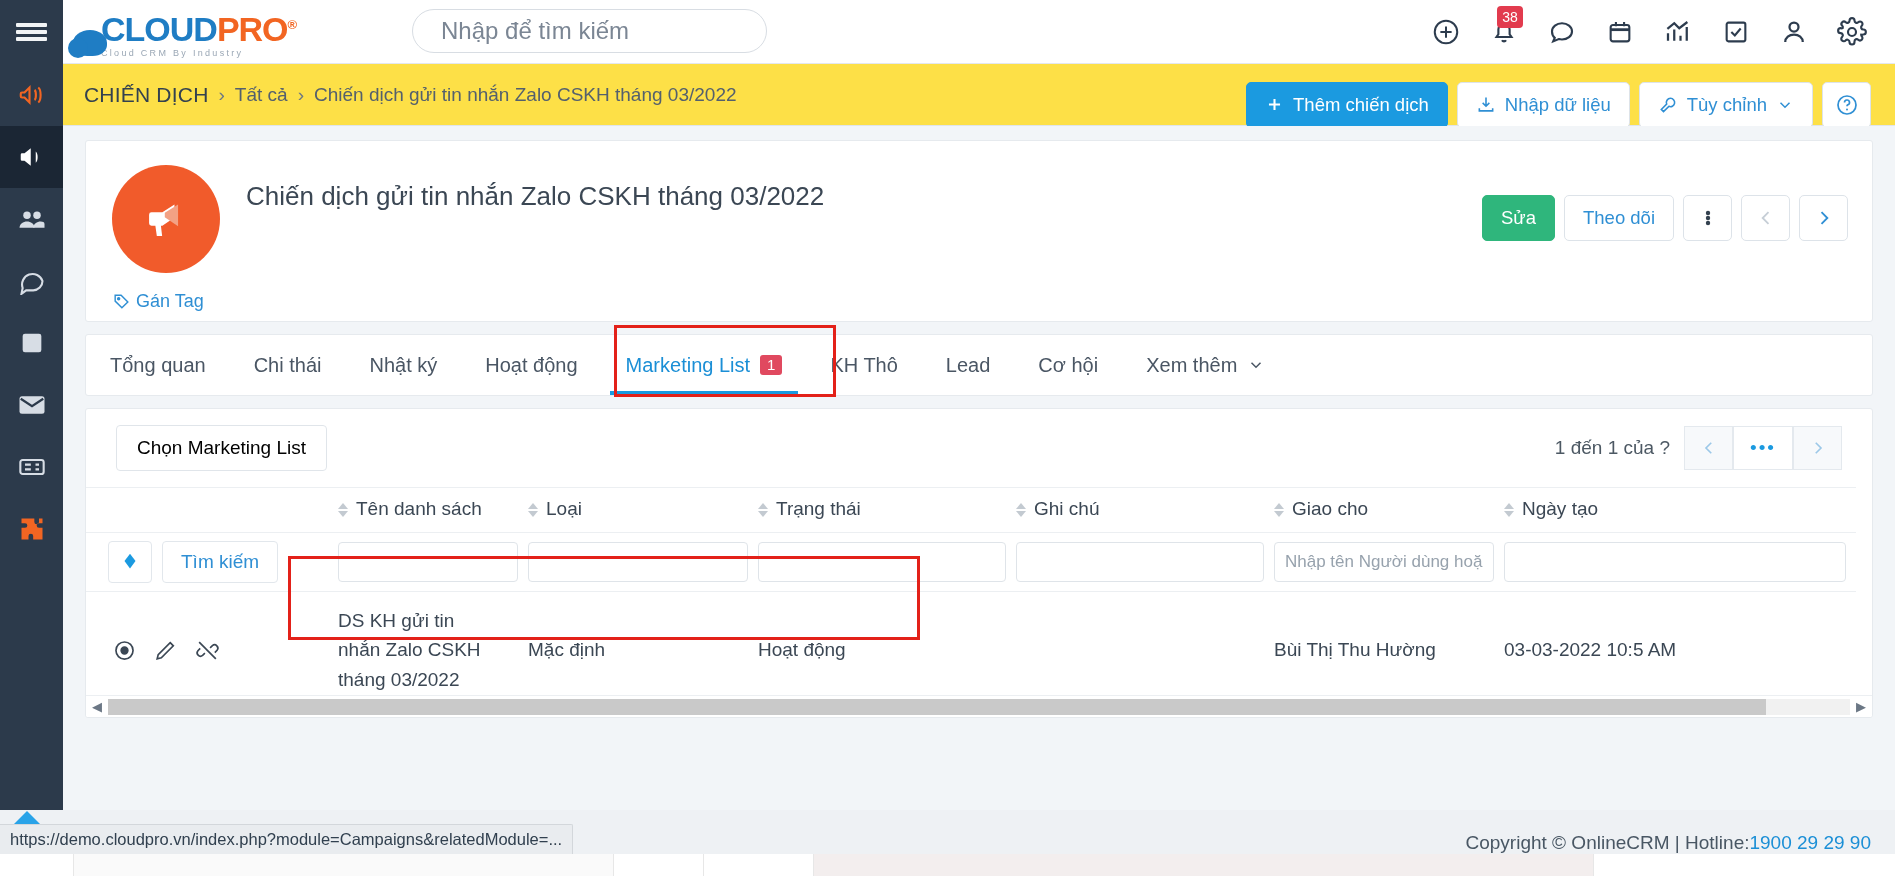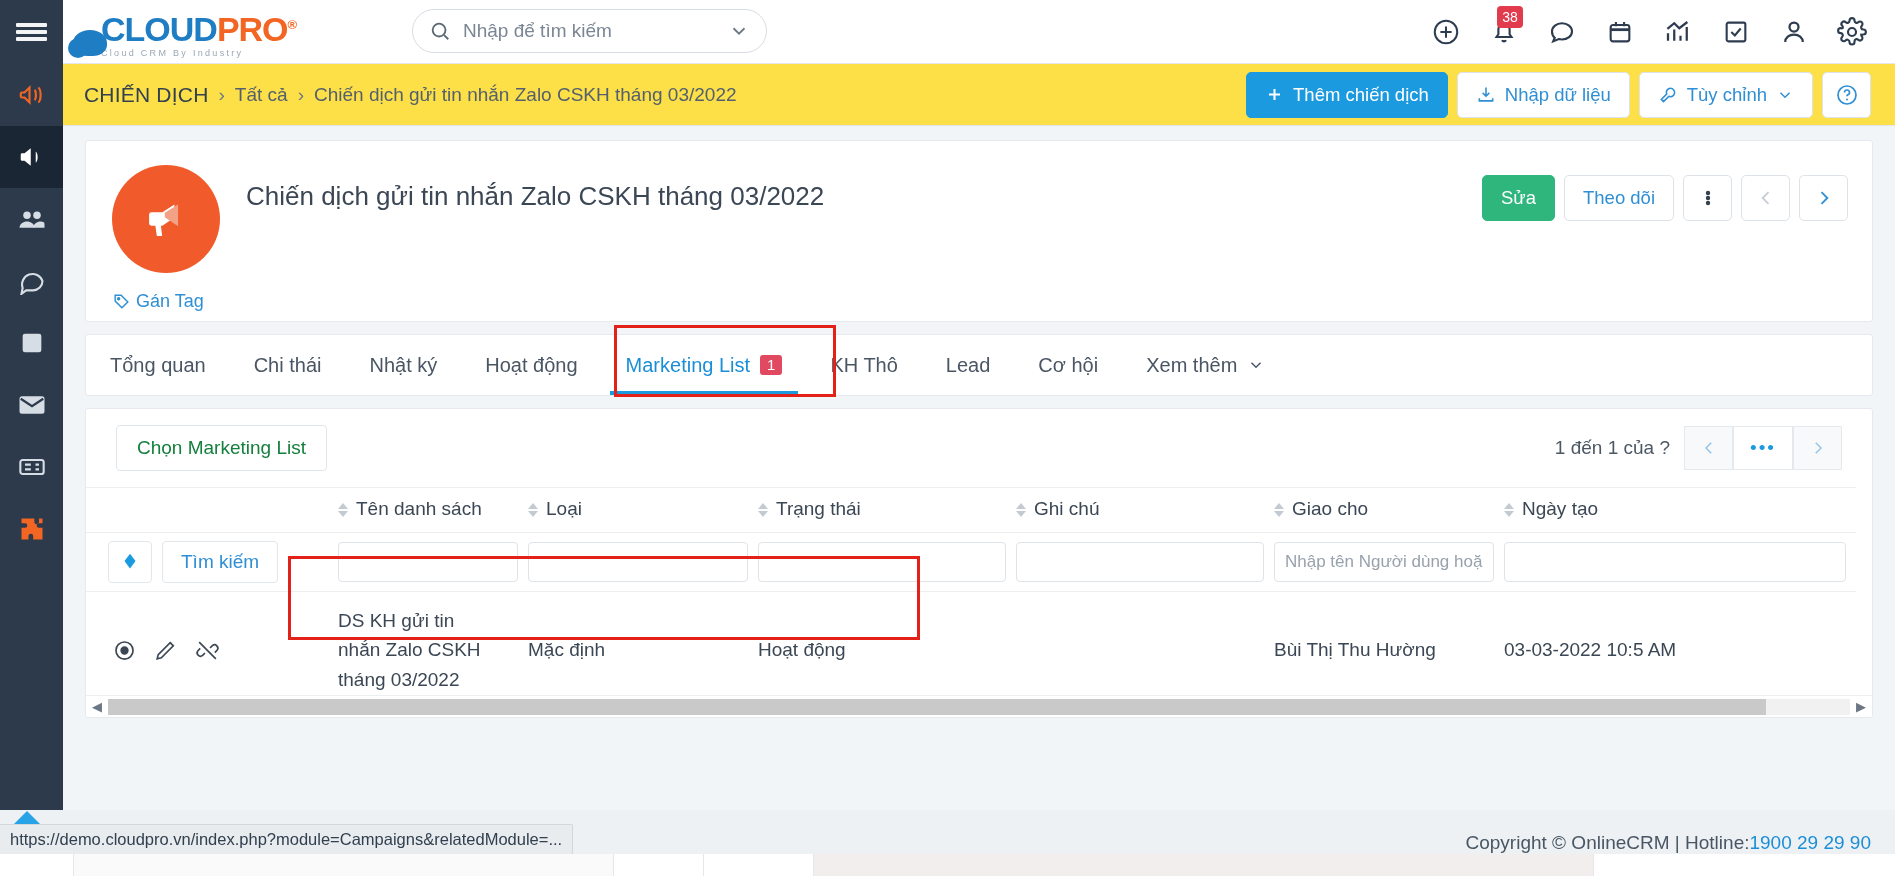--- a/index.html
+++ b/index.html
@@ -48,21 +48,21 @@
     position:relative; margin-right:-6px; margin-bottom:2px;
   }
   .logo-cloudshape::before{content:"";position:absolute;width:20px;height:20px;background:#1f7dc4;border-radius:50%;left:-5px;top:8px;}
 
   .search-wrap {
     position:absolute; left:349px; top:9px; width:355px; height:44px;
     border:1px solid #d8dde3; border-radius:22px; background:#fff;
     display:flex; align-items:center; padding:0 16px;
   }
   .search-input {
-    border:none; outline:none; flex:1; font-size:19px; color:#6c7884;
+    border:none; outline:none; flex:1; font-size:24px; color:#6c7884;
     font-family:"Liberation Sans", sans-serif; background:transparent; margin-left:12px;
   }
   .search-input::placeholder{ color:#7b8694; }
   .topbar-icons { position:absolute; right:14px; top:0; height:64px; display:flex; align-items:center; }
   .tb-ico { width:58px; height:64px; display:flex; align-items:center; justify-content:center;
             color:#2d3c4e; position:relative; }
   .badge-count {
     position:absolute; top:6px; right:10px; min-width:26px; height:22px;
     background:#e23b4e; color:#fff; border-radius:4px; font-size:14px;
     display:flex; align-items:center; justify-content:center; padding:0 4px; font-weight:500;
@@ -74,21 +74,21 @@
     background:#fde047; border-bottom:1px solid #e0e5ea;
     display:flex; align-items:center; padding:0 24px 0 21px;
   }
   .crumb-root { font-size:21px; color:#33414f; letter-spacing:.2px; }
   .crumb-sep { font-size:19px; color:#6b7785; margin:0 10px; }
   .crumb-mid { font-size:19px; color:#54606d; }
   .crumb-last { font-size:19px; color:#54606d; }
   .crumb-actions { margin-left:auto; display:flex; align-items:center; gap:9px; }
   .btn {
     height:46px; border-radius:5px; display:flex; align-items:center; justify-content:center;
-    font-size:18.5px; padding:0 18px; cursor:pointer; white-space:nowrap;
+    font-size:18.5px; padding:0 18px; cursor:pointer; white-space:nowrap;margin-top:20px;
   }
   .btn-primary { background:#1b9ae0; color:#fff; border:1px solid #1b9ae0; gap:9px; font-weight:500;}
   .btn-ghost { background:#fff; color:#2f8fd4; border:1px solid #dde3e9; gap:9px; }
   .btn-sq { width:49px; padding:0; }
 
   
   .page { position:absolute; left:63px; top:126px; right:0; bottom:66px; background:#f2f5f8; padding:14px 22px 0 22px; }
   .card { background:#fff; border:1px solid #e6eaee; border-radius:3px; }
 
   .hero { height:182px; position:relative; padding:22px 24px 0 24px; }
@@ -115,21 +115,21 @@
   .tab-badge {
     background:#e0495f; color:#fff; font-size:15px; border-radius:3px; padding:2px 7px; line-height:1.1;
   }
   .tab-highlight {
     position:absolute; border:3px solid #e32119; pointer-events:none;
     left:528px; top:-10px; width:222px; height:72px; background:transparent;
   }
 
   .list-card { margin-top:12px; position:relative; height:310px; overflow:hidden; }
   .list-toolbar { height:78px; display:flex; align-items:center; padding:0 30px; }
-  .btn-outline-blue { background:#fff; color:#15803d; border:1px solid #e0e5ea; height:46px;
+  .btn-outline-blue { background:#fff; color:#000000; border:1px solid #e0e5ea; height:46px;
                       border-radius:4px; display:flex; align-items:center; padding:0 20px; font-size:19px; cursor:pointer;}
   .pager { margin-left:auto; display:flex; align-items:center; gap:14px; }
   .pager-text { font-size:19px; color:#4c5863; }
   .pager-btns { display:flex; }
   .pg {
     width:49px; height:44px; border:1px solid #e4e9ee; background:#f7f9fb;
     display:flex; align-items:center; justify-content:center; color:#9cc8e8; cursor:pointer;
   }
   .pg.mid { width:60px; background:#fff; color:#1b9ae0; letter-spacing:2px; font-size:19px; }
 

